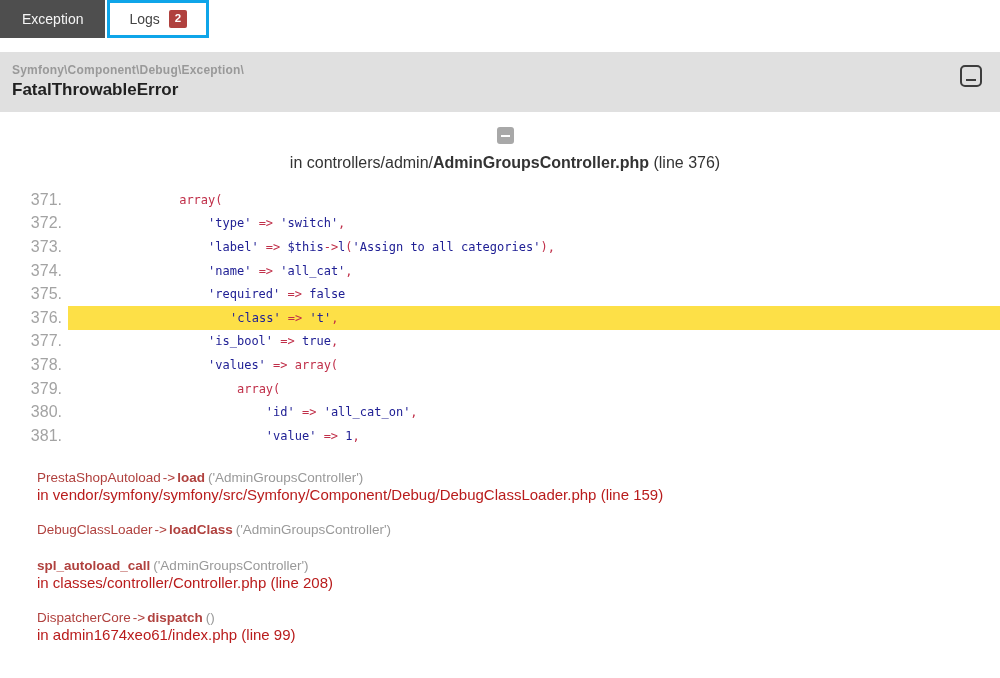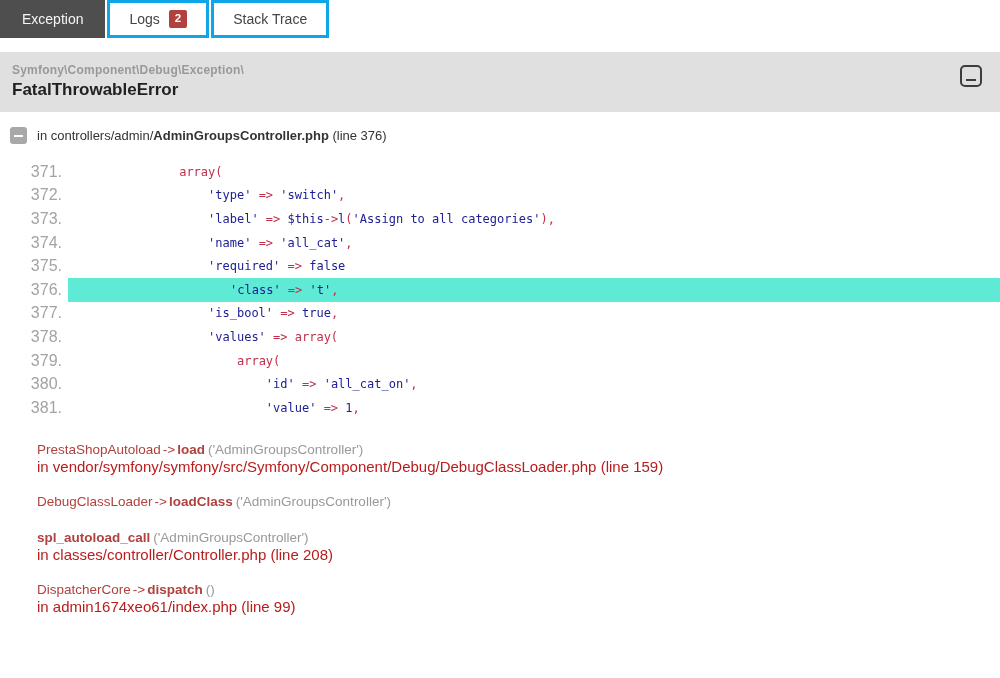--- a/index.html
+++ b/index.html
@@ -39,21 +39,21 @@
     background: transparent; border: 2px solid #3d3d3d; border-radius: 5px;
     cursor: pointer;
   }
   .collapse-btn .bar { display: block; width: 10px; height: 2px; background: #3d3d3d; margin: 8px auto 0; }
 
   .panel-body { padding: 12px 0 0 10px; }
 
   
   .trace-head {
     display: flex; align-items: center; gap: 10px;
-    font-size: 13px; color: #333; margin: 3px 0 12px;
+    font-size: 16px; color: #333; margin: 3px 0 12px; flex-direction: column;
   }
   .sq-icon {
     position: relative; width: 17px; height: 17px; flex: 0 0 17px;
     background: #a8a8a8; border-radius: 3px; cursor: pointer;
   }
   .sq-icon::before {
     content: ""; position: absolute; left: 4px; top: 7.5px;
     width: 9px; height: 2px; background: #fff;
   }
   .sq-icon.plus::after {
@@ -66,21 +66,21 @@
   .code { margin: 16px 0 0; font-family: "DejaVu Sans Mono", monospace; font-size: 12px; }
   .code-row { display: flex; height: 23.6px; align-items: center; }
   .ln {
     flex: 0 0 52px; width: 52px; text-align: right;
     color: #a3a3a3; font-family: "Liberation Sans", sans-serif; font-size: 16px;
   }
   .cl {
     flex: 1; align-self: stretch; display: flex; align-items: center;
     white-space: pre; margin-left: 6px; padding-left: 10px;
   }
-  .code-row.hl .cl { background: #5eead4; padding-left: 32px; }
+  .code-row.hl .cl { background: #fde047; padding-left: 32px; }
   .t-r { color: #c02f49; }
   .t-b { color: #202095; }
 
   
   .frames { margin-top: 21px; }
   .frame { display: flex; margin-bottom: 18px; }
   .f-icon-col { flex: 0 0 27px; width: 27px; padding-top: 1px; }
   .f-call { font-size: 13.5px; color: #b0413e; cursor: pointer; line-height: 18px; }
   .f-cls  { color: #b0413e; }
   .f-sep  { color: #b0413e; margin: 0 2px; }
@@ -92,23 +92,20 @@
 <body>
 
 <div class="tabbar" id="tabbar">
     <div class="tab active">
       <span>Exception</span>
     </div>
     <div class="tab">
       <span>Logs</span>
       <span class="badge">2</span>
     </div>
-    <div class="tab">
-      <span>Stack Trace</span>
-    </div>
   </div>
 
 <div class="panel">
   <div class="panel-header">
     <div class="ns">Symfony\Component\Debug\Exception\</div>
     <div class="title">FatalThrowableError</div>
     <button class="collapse-btn">
       <span class="bar"></span>
     </button>
   </div>

